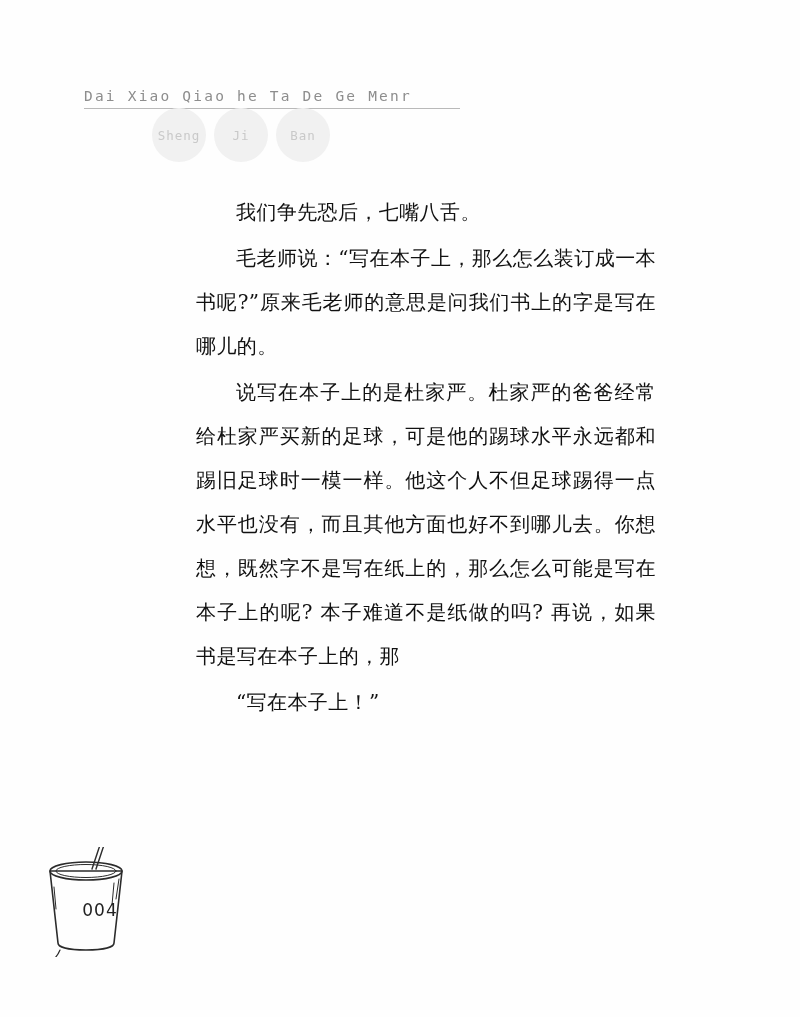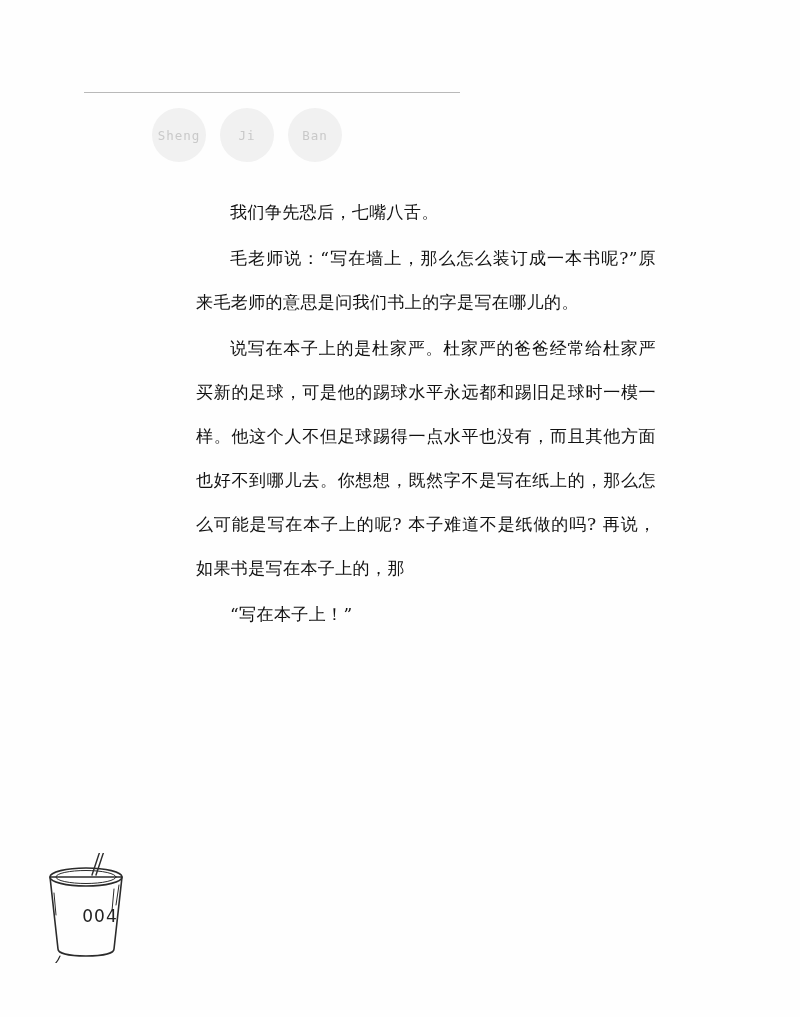--- a/index.html
+++ b/index.html
@@ -40,21 +40,21 @@
     margin-top: 4px;
     width: 376px;
     height: 1px;
     background: #b9b9b9;
   }
   .header-badges {
     position: absolute;
     left: 68px;
     top: 20px;
     display: flex;
-    gap: 14px;
+    gap: 8px;
   }
   .badge {
     width: 54px;
     height: 54px;
     border-radius: 50%;
     background: #f1f1f1;
     display: flex;
     align-items: center;
     justify-content: center;
     font-family: "DejaVu Sans Mono", monospace;
@@ -65,35 +65,35 @@
 
   
   .body-text {
     position: absolute;
     left: 196px;
     top: 190px;
     width: 460px;
   }
   .para {
     font-family: "DejaVu Serif", serif;
-    font-size: 17px;
+    font-size: 20px;
     line-height: 44px;
     letter-spacing: 0.4px;
     color: #111;
     margin: 0 0 2px 0;
     text-indent: 2em;
     text-align: justify;
     text-justify: inter-ideograph;
   }
 
   
   .page-number-art {
     position: absolute;
     left: 30px;
-    bottom: 54px;
+    bottom: 60px;
     width: 130px;
     height: 110px;
   }
   .page-number-art svg { display: block; }
   .page-num-text {
     position: absolute;
     left: 0;
     top: 0;
     width: 130px;
     height: 110px;
@@ -109,31 +109,32 @@
     box-sizing: border-box;
     pointer-events: none;
   }
 </style>
 </head>
 <body>
 
 <div class="page">
 
   <div class="header">
+    <div class="header-title">Dai Xiao Qiao he Ta De Ge Menr</div>
     <div class="header-rule"></div>
     <div class="header-badges">
       <div class="badge">Sheng</div>
       <div class="badge">Ji</div>
       <div class="badge">Ban</div>
     </div>
   </div>
 
   <div class="body-text">
     <p class="para">我们争先恐后，七嘴八舌。</p>
-    <p class="para">毛老师说：“写在墙上，那么怎么装订成一本书呢?”原来毛老师的意思是问我们书上的字是写在哪儿的。</p>
+    <p class="para">毛老师说：“写在本子上，那么怎么装订成一本书呢?”原来毛老师的意思是问我们书上的字是写在哪儿的。</p>
     <p class="para">说写在本子上的是杜家严。杜家严的爸爸经常给杜家严买新的足球，可是他的踢球水平永远都和踢旧足球时一模一样。他这个人不但足球踢得一点水平也没有，而且其他方面也好不到哪儿去。你想想，既然字不是写在纸上的，那么怎么可能是写在本子上的呢? 本子难道不是纸做的吗? 再说，如果书是写在本子上的，那</p>
     <p class="para">“写在本子上！”</p>
   </div>
 
   <div class="page-number-art">
     <svg width="130" height="110" viewBox="0 0 130 110">
       <g fill="none" stroke="#2b2b2b" stroke-width="1.6" stroke-linecap="round" stroke-linejoin="round">
 
         <path d="M20 24 L28 96 C28 100 38 103 56 103 C74 103 84 100 84 96 L92 24 Z"></path>
 

